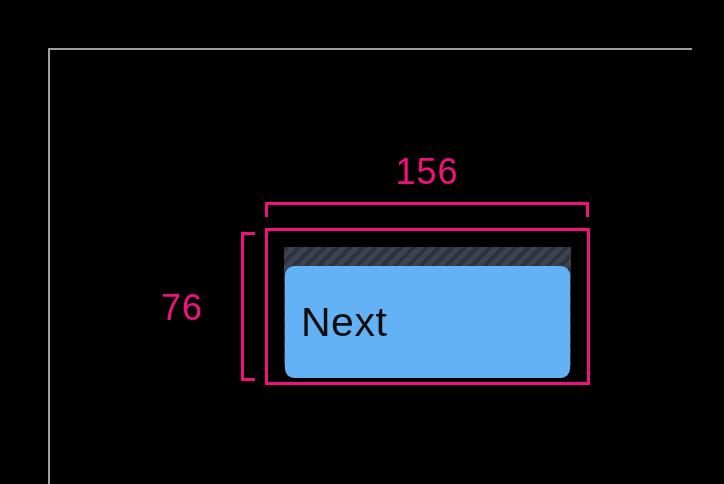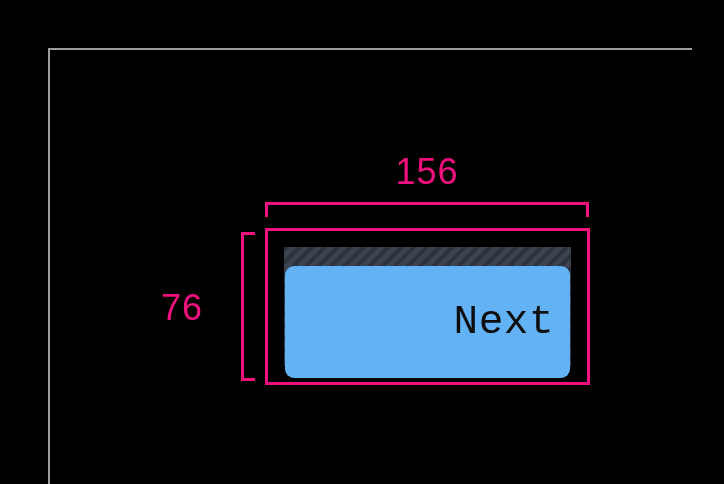--- a/index.html
+++ b/index.html
@@ -90,28 +90,28 @@
   .next-btn {
     position: absolute;
     left: 1px;
     right: 1px;
     top: 19px;
     height: 112px;
     background: var(--button-fill);
     border: none;
     border-radius: 9px;
     color: var(--button-text);
-    font-family: Liberation Mono, monospace;
+    font-family: Liberation Sans, sans-serif;
     font-size: 41px;
     font-weight: 500;
     letter-spacing: 0.5px;
     cursor: pointer;
     display: flex;
     align-items: center;
-    justify-content: flex-end;
+    justify-content: flex-start;
   }
 </style>
 </head>
 <body>
 
 <div class="stage">
 
   <div class="dim-label dim-width">156</div>
 
   <div class="bracket bracket-h"></div>

